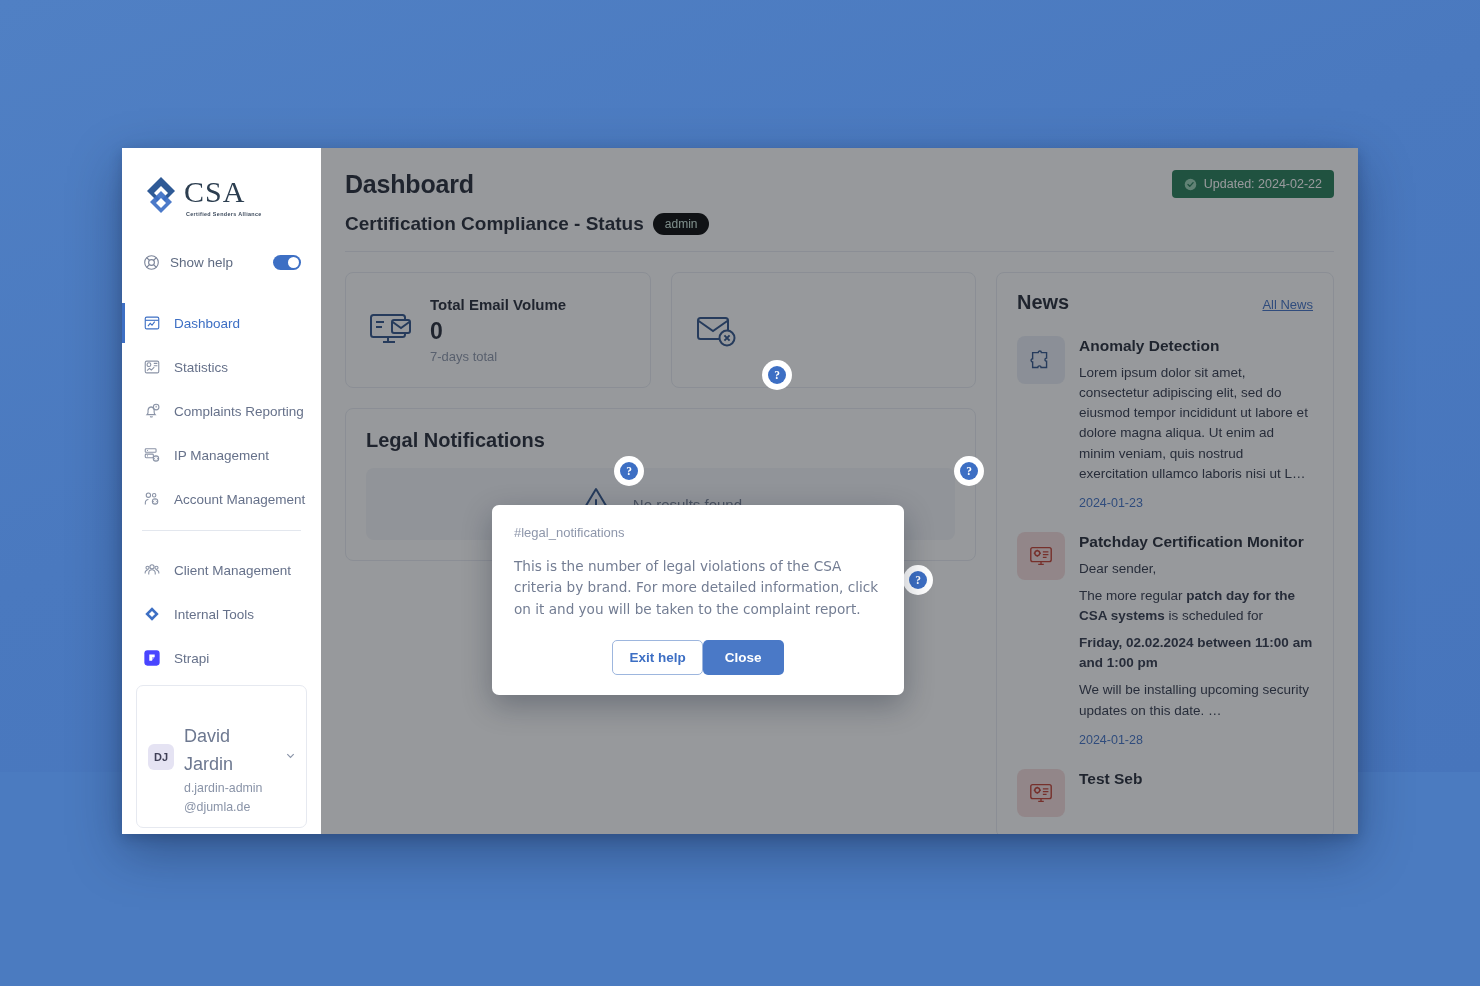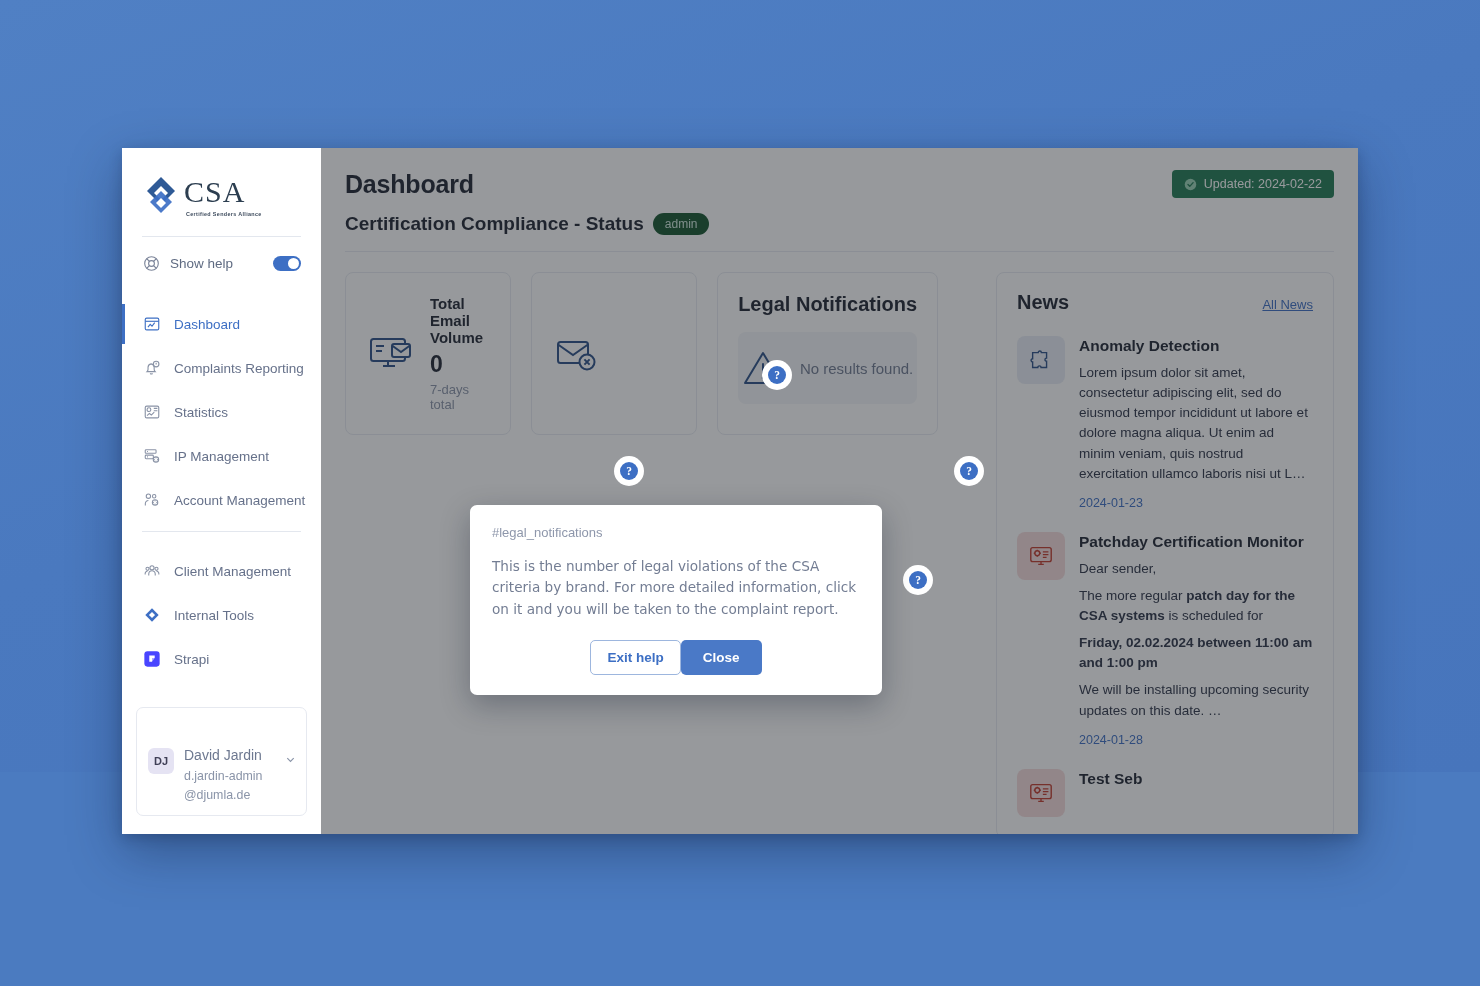--- a/index.html
+++ b/index.html
@@ -78,21 +78,21 @@
     border:1px solid #e6e9f0; border-radius:7px;
     padding: 10px 10px 10px 11px;
     display:flex; align-items:center; gap:10px;
   }
   .avatar {
     width:26px;height:26px;border-radius:6px;background:#e5e3f3;
     color:#3f3f56; font-size:11px; font-weight:700;
     display:flex;align-items:center;justify-content:center; flex:0 0 26px;
   }
   .user-meta { flex:1; min-width:0; }
-  .user-name { font-size:14px; color:#6d7890; line-height:1.55;margin-top:27px; }
+  .user-name { font-size:18px; color:#6d7890; line-height:1.55;margin-top:27px; }
   .user-mail { font-size:12.4px; color:#8a94a8; line-height:1.55; word-break:break-all;}
   .chev { color:#8a94a8; font-size:12px; flex:0 0 10px;}
 
   
   #main {
     flex:1; position: relative;
     background:#ffffff;
     overflow:hidden;
   }
   #main-inner { padding: 22px 24px 0 24px; position:relative; }
@@ -101,27 +101,27 @@
   .updated-badge {
     display:flex;align-items:center;gap:7px;
     background:#1f7a52; color:#fff; font-size:12.5px;
     border-radius:4px; padding:7px 12px;
   }
   .check-ico { width:13px;height:13px;flex:0 0 13px;}
 
   .subtitle-row { display:flex; align-items:center; gap:9px; margin-top: 14px;}
   .subtitle { font-size:19px; font-weight:700; color:#1d2330;}
   .admin-pill {
-    background:#14532d;color:#cfe8dc;font-size:12px;
+    background:#000000;color:#cfe8dc;font-size:12px;
     padding:4px 12px;border-radius:11px; font-weight:500;
   }
   .rule { height:1px;background:#e8ebf1;margin-top:16px;}
 
   .grid { display:flex; gap:20px; margin-top:20px; align-items:flex-start; }
-  .col-left { flex:1; display:flex; flex-direction:row; gap:20px; min-width:0;}
+  .col-left { flex:1; display:flex; flex-direction:column; gap:20px; min-width:0;}
   .stat-row { display:flex; gap:20px; }
   .card {
     border:1px solid #e8ebf1; border-radius:8px; background:#fff;
   }
   .stat-card { flex:1; display:flex; align-items:center; gap:16px; padding:22px 20px; min-height:116px;}
   .stat-ico { width:48px;height:48px;flex:0 0 48px;color:#2a4f86;}
   .stat-title { font-size:15px;font-weight:700;color:#1d2330; }
   .stat-value { font-size:23px;font-weight:700;color:#1d2330;margin-top:5px; display:flex; align-items:center; gap:10px;}
   .stat-value.green { color:#1f8a55; }
   .stat-sub { font-size:13px;color:#8a94a8;margin-top:4px;}
@@ -170,21 +170,21 @@
   
   #dim {
     position:absolute; left:199px; top:0; right:0; bottom:0;
     background:rgba(35,38,44,.47);
     z-index: 20;
   }
 
   
   #modal {
     position:absolute;
-    left:348px; top:357px;
+    left:370px; top:357px;
     width:412px;
     background:#fff; border-radius:7px;
     box-shadow:0 10px 30px rgba(10,20,40,.30);
     padding:20px 22px 20px 13px;
     z-index: 60;
   }
   .modal-tag{font-size:13px;color:#8e97ab;padding-left:9px;}
   .modal-text{
     font-size:13.6px;color:#737d93;line-height:1.58;margin-top:16px;padding-left:9px;
     font-family:"DejaVu Sans", sans-serif;
@@ -248,39 +248,39 @@
                 <path d="M2.5 7h15"></path>
               <path d="M5.5 13.5l2.5-3 2 2 3-4"></path>
             </svg>
           </span>
           <span class="nav-label">Dashboard</span>
         </div>
 
         <div class="nav-item">
           <span class="nav-icon">
             <svg viewBox="0 0 20 20" width="18" height="18" fill="none" stroke="#8a93a6" stroke-width="1.25">
+              <rect x="2.5" y="3.5" width="15" height="13" rx="1.6"></rect>
+              <circle cx="6.6" cy="7.4" r="2.1"></circle>
+                <path d="M12 6h4M12 8.6h4"></path>
+              <path d="M4.5 14l2.6-2.4 2.2 1.8 3.2-3.2"></path>
+            </svg>
+          </span>
+          <span class="nav-label">Statistics</span>
+        </div>
+
+        <div class="nav-item">
+          <span class="nav-icon">
+            <svg viewBox="0 0 20 20" width="18" height="18" fill="none" stroke="#8a93a6" stroke-width="1.25">
               <path d="M5 14h8.5a3.6 3.6 0 0 1-1.1-2.6V9.2A3.9 3.9 0 0 0 9 5.4 3.9 3.9 0 0 0 5.6 9.2v2.2A3.6 3.6 0 0 1 4.5 14z"></path>
               <path d="M8 16a1.6 1.6 0 0 0 2.6 0"></path>
               <circle cx="14.6" cy="5.6" r="3.1"></circle>
                 <path d="M14.6 4.2v2M14.6 7.4v.2"></path>
             </svg>
           </span>
           <span class="nav-label">Complaints Reporting</span>
-        </div>
-
-        <div class="nav-item">
-          <span class="nav-icon">
-            <svg viewBox="0 0 20 20" width="18" height="18" fill="none" stroke="#8a93a6" stroke-width="1.25">
-              <rect x="2.5" y="3.5" width="15" height="13" rx="1.6"></rect>
-              <circle cx="6.6" cy="7.4" r="2.1"></circle>
-                <path d="M12 6h4M12 8.6h4"></path>
-              <path d="M4.5 14l2.6-2.4 2.2 1.8 3.2-3.2"></path>
-            </svg>
-          </span>
-          <span class="nav-label">Statistics</span>
         </div>
 
         <div class="nav-item">
           <span class="nav-icon">
             <svg viewBox="0 0 20 20" width="18" height="18" fill="none" stroke="#8a93a6" stroke-width="1.2">
               <rect x="2.5" y="3" width="12" height="4" rx="1"></rect>
                 <rect x="2.5" y="9" width="9" height="4" rx="1"></rect>
               <path d="M4.5 5h1M4.5 11h1"></path>
               <circle cx="14.4" cy="14" r="3"></circle>
                 <path d="M14.4 11.6v1M14.4 15.4v1M12 14h1M15.8 14h1"></path>

